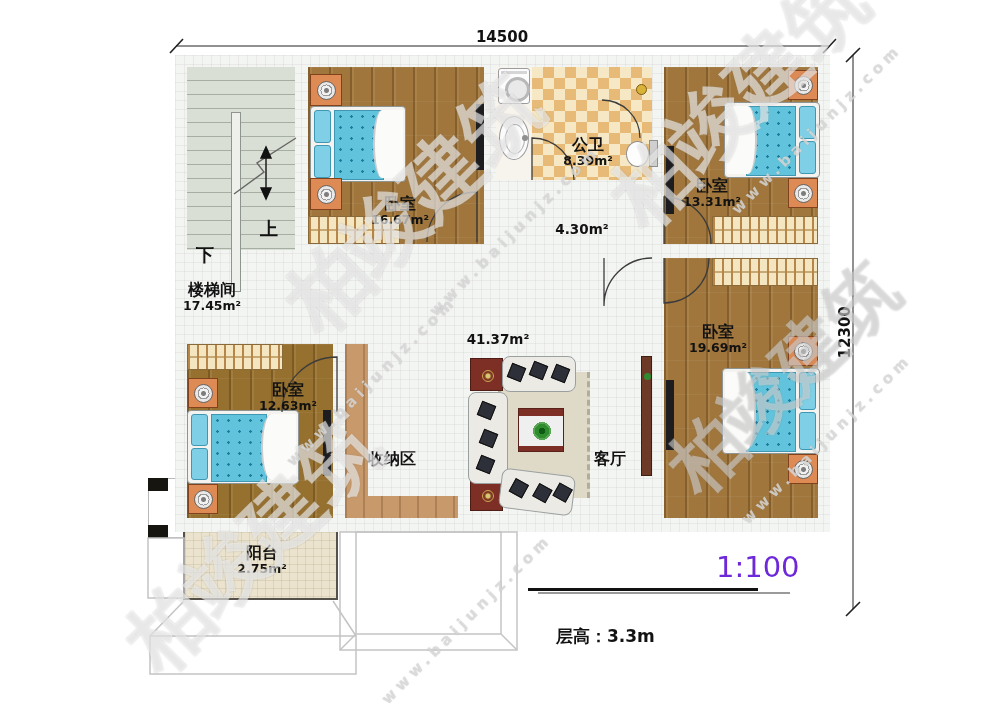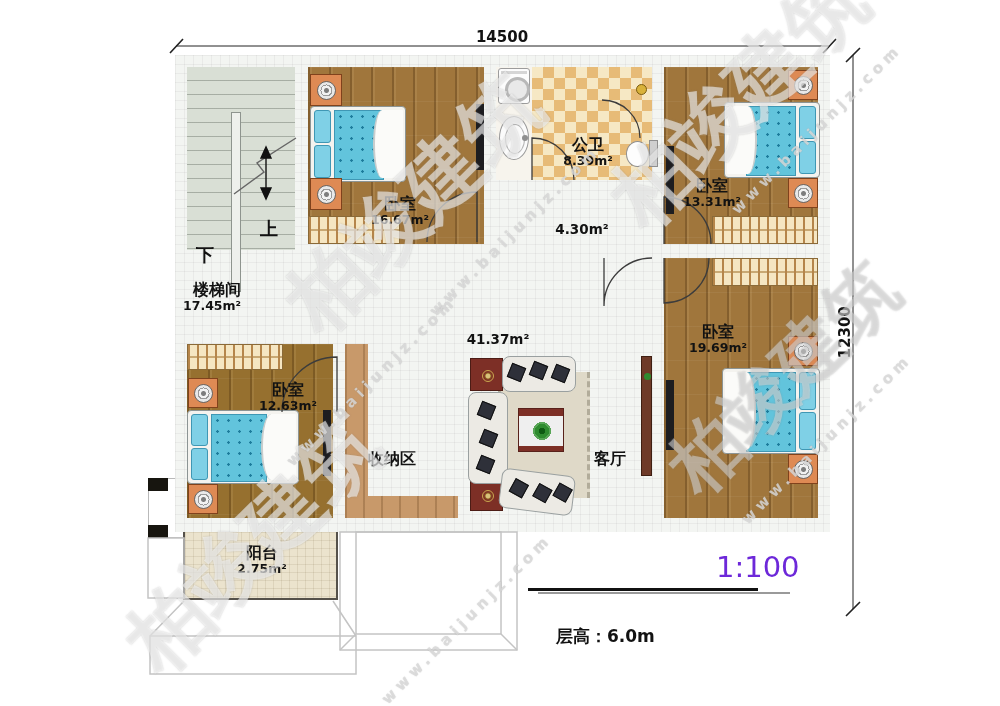--- a/index.html
+++ b/index.html
@@ -251,21 +251,21 @@
     <g stroke="#111" stroke-width="1.4" fill="#111">
       <line x1="266" y1="156" x2="266" y2="190"></line>
       <path d="M266 147 L261 158 L271 158 Z"></path>
       <path d="M266 199 L261 188 L271 188 Z"></path>
     </g>
   </svg>
 
   <div class="lbl" style="left:462px;top:29px;width:80px;font-size:15px;">14500</div>
   <div class="lbl" style="left:822px;top:327px;width:46px;font-size:15px;transform:rotate(-90deg);">12300</div>
 
-  <div class="lbl" style="left:183px;top:281px;text-align:right;">
+  <div class="lbl" style="left:183px;top:281px;text-align:center;">
     <div class="rn">楼梯间</div>
       <div class="ra">17.45m²</div>
   </div>
   <div class="lbl" style="left:260px;top:219px;font-size:18px;">上</div>
   <div class="lbl" style="left:196px;top:245px;font-size:18px;">下</div>
 
   <div class="lbl" style="left:360px;top:195px;width:80px;">
     <div class="rn">卧室</div>
       <div class="ra">16.67m²</div>
   </div>
@@ -291,21 +291,21 @@
   <div class="lbl rn" style="left:580px;top:450px;width:60px;">客厅</div>
   <div class="lbl" style="left:222px;top:544px;width:80px;">
     <div class="rn">阳台</div>
       <div class="ra">2.75m²</div>
   </div>
 
   <div class="lbl" style="left:716px;top:551px;font-size:29px;color:#6d28d9;font-weight:normal;">1:100</div>
   <div class="abs" style="left:528px;top:588px;width:230px;height:3px;background:#111;"></div>
   <div class="abs" style="left:538px;top:592px;width:252px;height:2px;background:#9a9a9a;"></div>
   <div class="lbl" style="left:556px;top:627px;font-size:17px;text-align:left;">
-    <span>层高：</span><span>6.0m</span>
+    <span>层高：</span><span>3.3m</span>
   </div>
 
   <div class="wm" style="left:255px;top:150px;font-size:80px;">柏竣建筑</div>
   <div class="wm" style="left:580px;top:45px;font-size:80px;">柏竣建筑</div>
   <div class="wm" style="left:95px;top:490px;font-size:80px;">柏竣建筑</div>
   <div class="wm" style="left:640px;top:330px;font-size:72px;color:rgba(230,230,230,.45);">柏竣建筑</div>
   <div class="wm wmu" style="left:398px;top:222px;">www.baijunjz.com</div>
   <div class="wm wmu" style="left:700px;top:120px;">www.baijunjz.com</div>
   <div class="wm wmu" style="left:255px;top:372px;">www.baijunjz.com</div>
   <div class="wm wmu" style="left:710px;top:430px;">www.baijunjz.com</div>

